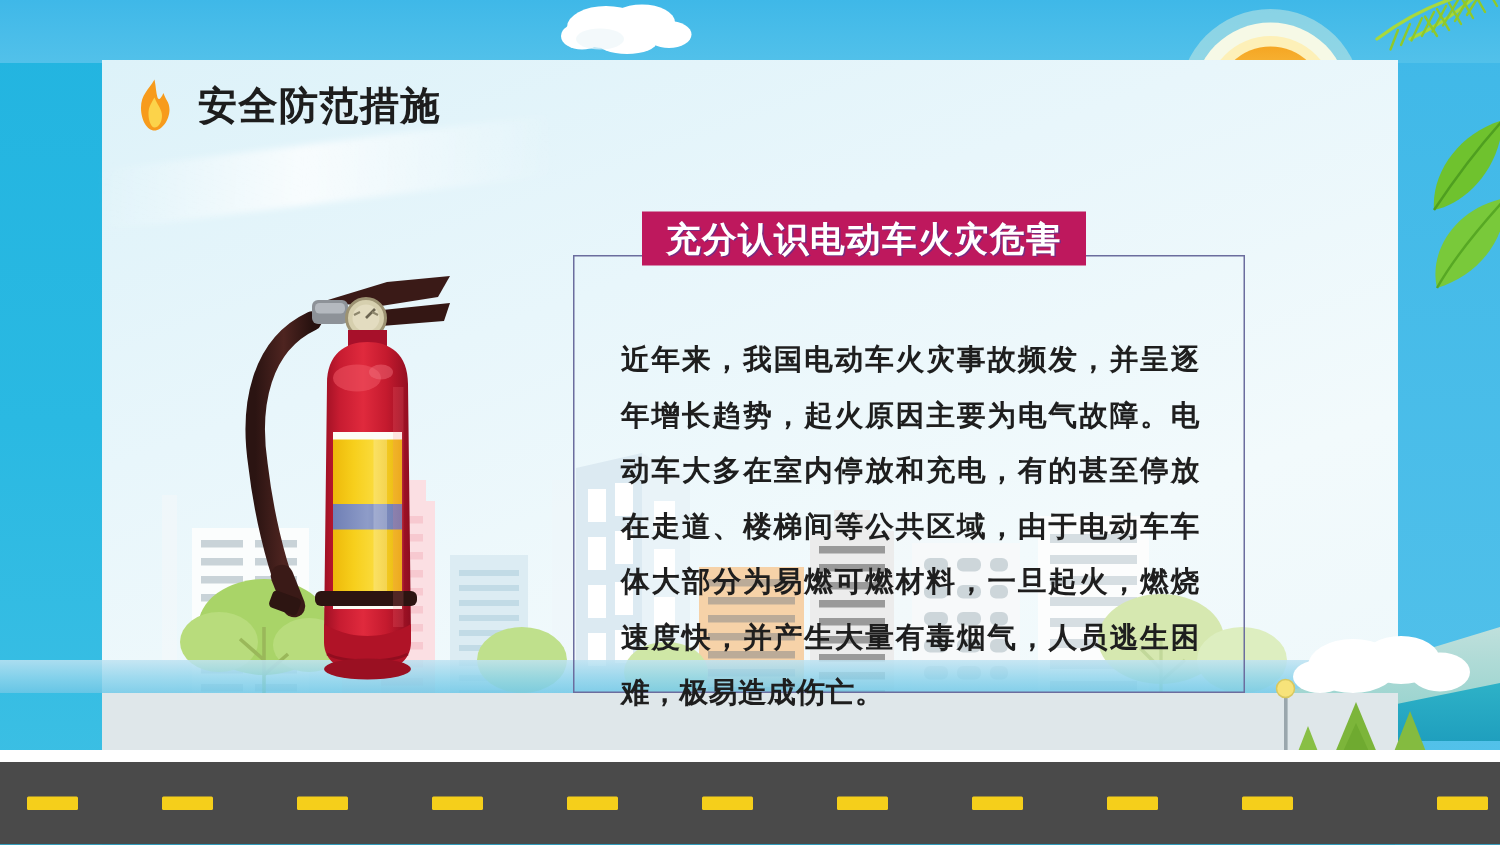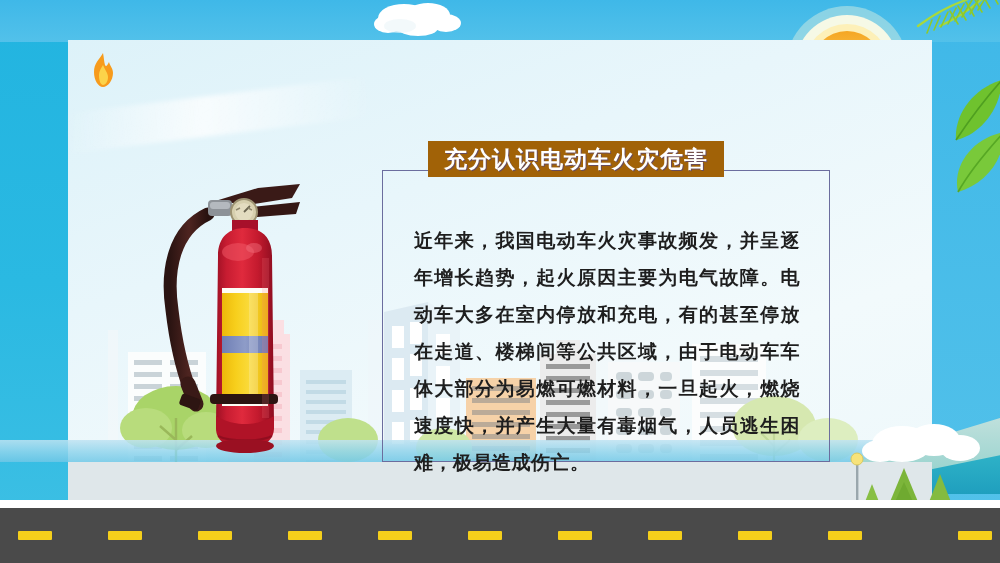--- a/index.html
+++ b/index.html
@@ -71,21 +71,21 @@
   .flame-ico{width:30px;height:36px;display:block;}
   .hdr-title{font-size:26px;font-weight:bold;color:#1d1d1d;letter-spacing:1px;
     font-family:"Liberation Sans","DejaVu Sans",sans-serif;white-space:nowrap;}
 
   
   .frame{position:absolute;left:382px;top:170px;width:448px;height:292px;
     border:1.5px solid #6b6d9e;box-sizing:border-box;background:transparent;}
 
   
   .banner{position:absolute;left:428px;top:141px;height:36px;
-    background:#a16207;display:flex;align-items:center;justify-content:center;padding:0 16px;}
+    background:#be185d;display:flex;align-items:center;justify-content:center;padding:0 16px;}
   .banner-txt{color:#ffffff;font-size:23px;font-weight:bold;letter-spacing:1px;white-space:nowrap;
     text-shadow:1px 1px 0 rgba(60,58,160,.55);}
 
   
   .body-text{position:absolute;left:414px;top:222px;width:386px;
     font-size:19px;line-height:37px;color:#1e1e1e;font-weight:700;
     letter-spacing:.5px;text-align:justify;}
 
   
   .lamp{position:absolute;left:848px;top:452px;width:18px;height:52px;}
@@ -418,20 +418,21 @@
     <ellipse cx="95" cy="268" rx="29" ry="7" fill="#9a1022"></ellipse>
 
     <rect x="112" y="80" width="7" height="160" fill="#ff7b86" opacity=".18"></rect>
   </svg>
 
   <div class="hdr">
     <svg class="flame-ico" viewBox="0 0 30 36">
       <path d="M15 1 C11 8 6 11 6 20 C6 28 10 35 15 35 C20 35 25 28 25 21 C25 16 22 14 21 10 C19 14 18 15 17 13 C16 10 16 6 15 1 Z" fill="#f79b1c"></path>
       <path d="M15 13 C12 18 11 20 11 24 C11 29 13 33 15 33 C18 33 20 29 20 25 C20 21 17 18 15 13 Z" fill="#fcd34a"></path>
     </svg>
+    <div class="hdr-title">安全防范措施</div>
   </div>
 
   <div class="frame"></div>
 
   <div class="banner">
     <span class="banner-txt">充分认识电动车火灾危害</span>
   </div>
 
   <div class="body-text">近年来，我国电动车火灾事故频发，并呈逐年增长趋势，起火原因主要为电气故障。电动车大多在室内停放和充电，有的甚至停放在走道、楼梯间等公共区域，由于电动车车体大部分为易燃可燃材料，一旦起火，燃烧速度快，并产生大量有毒烟气，人员逃生困难，极易造成伤亡。</div>
 

